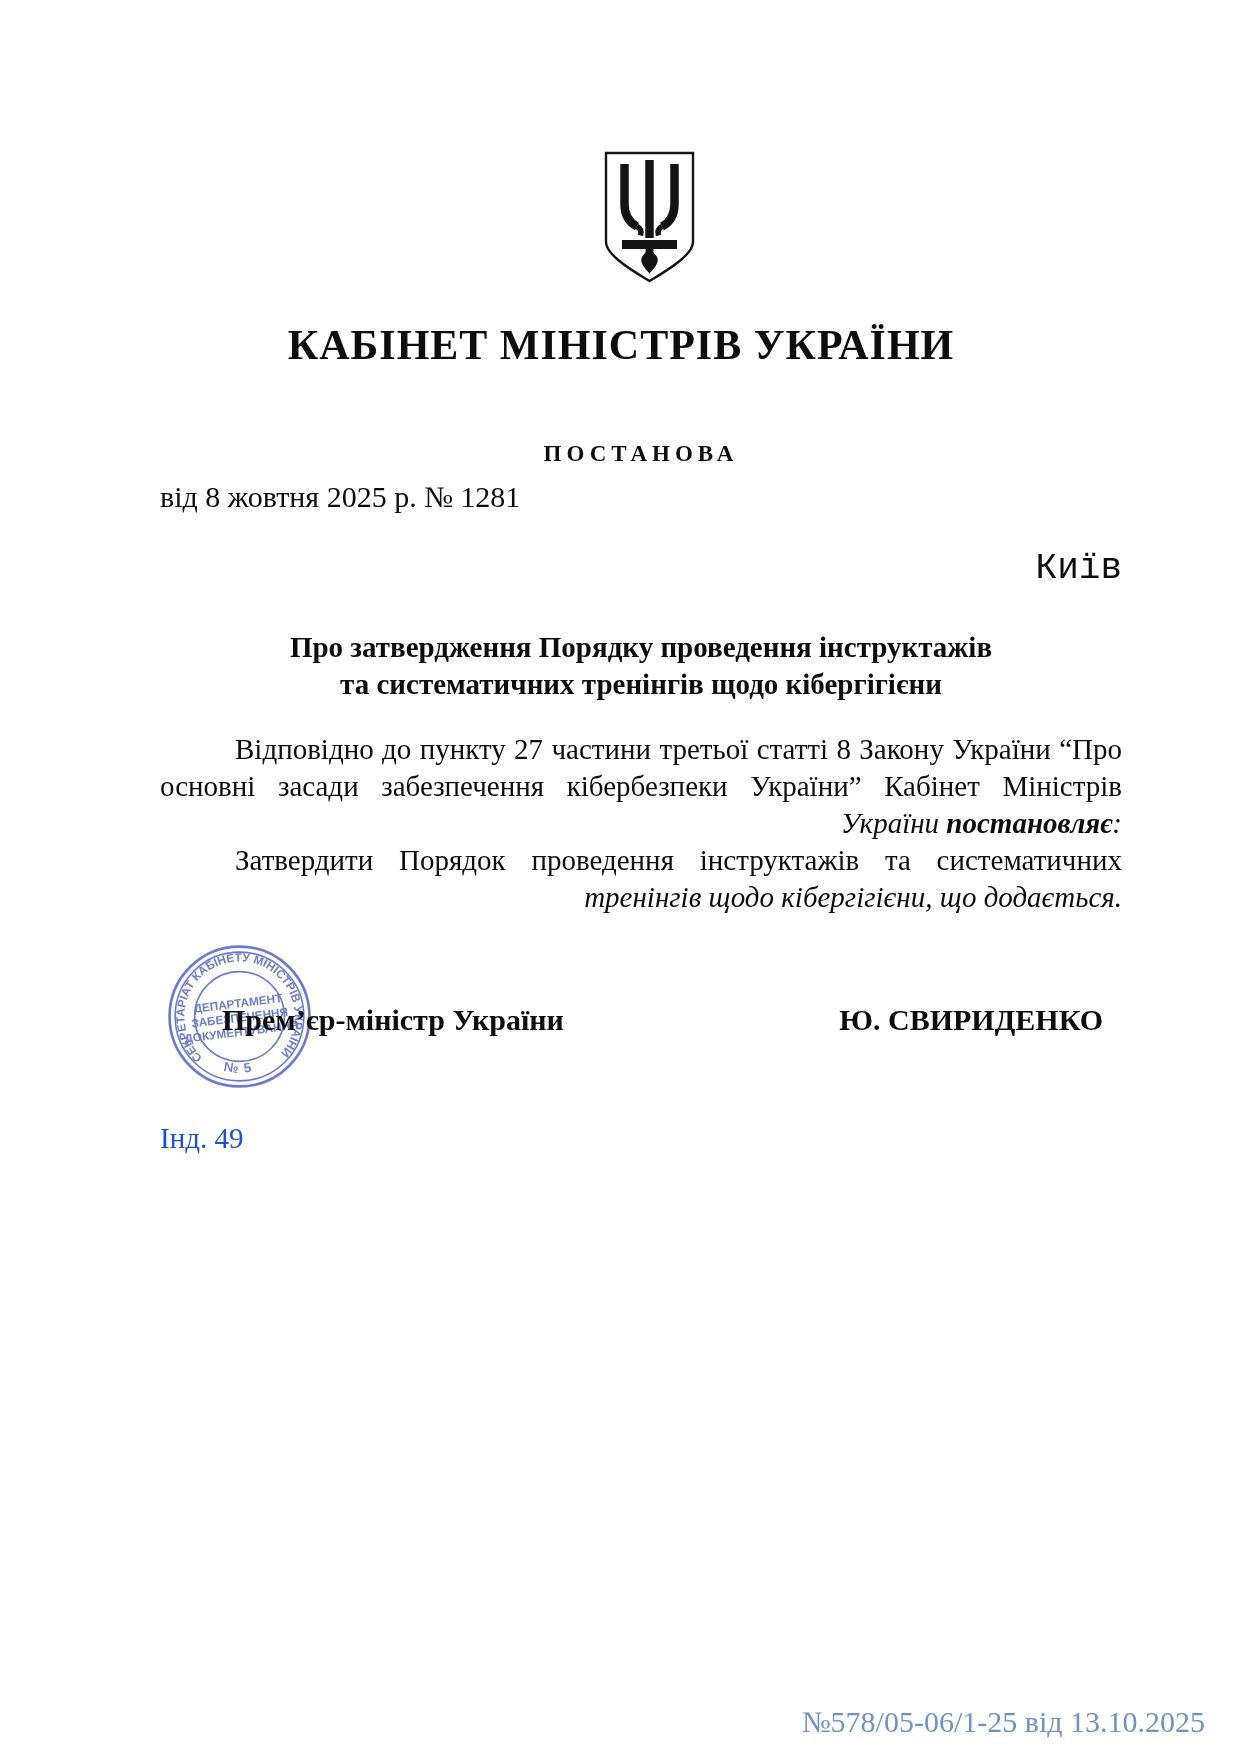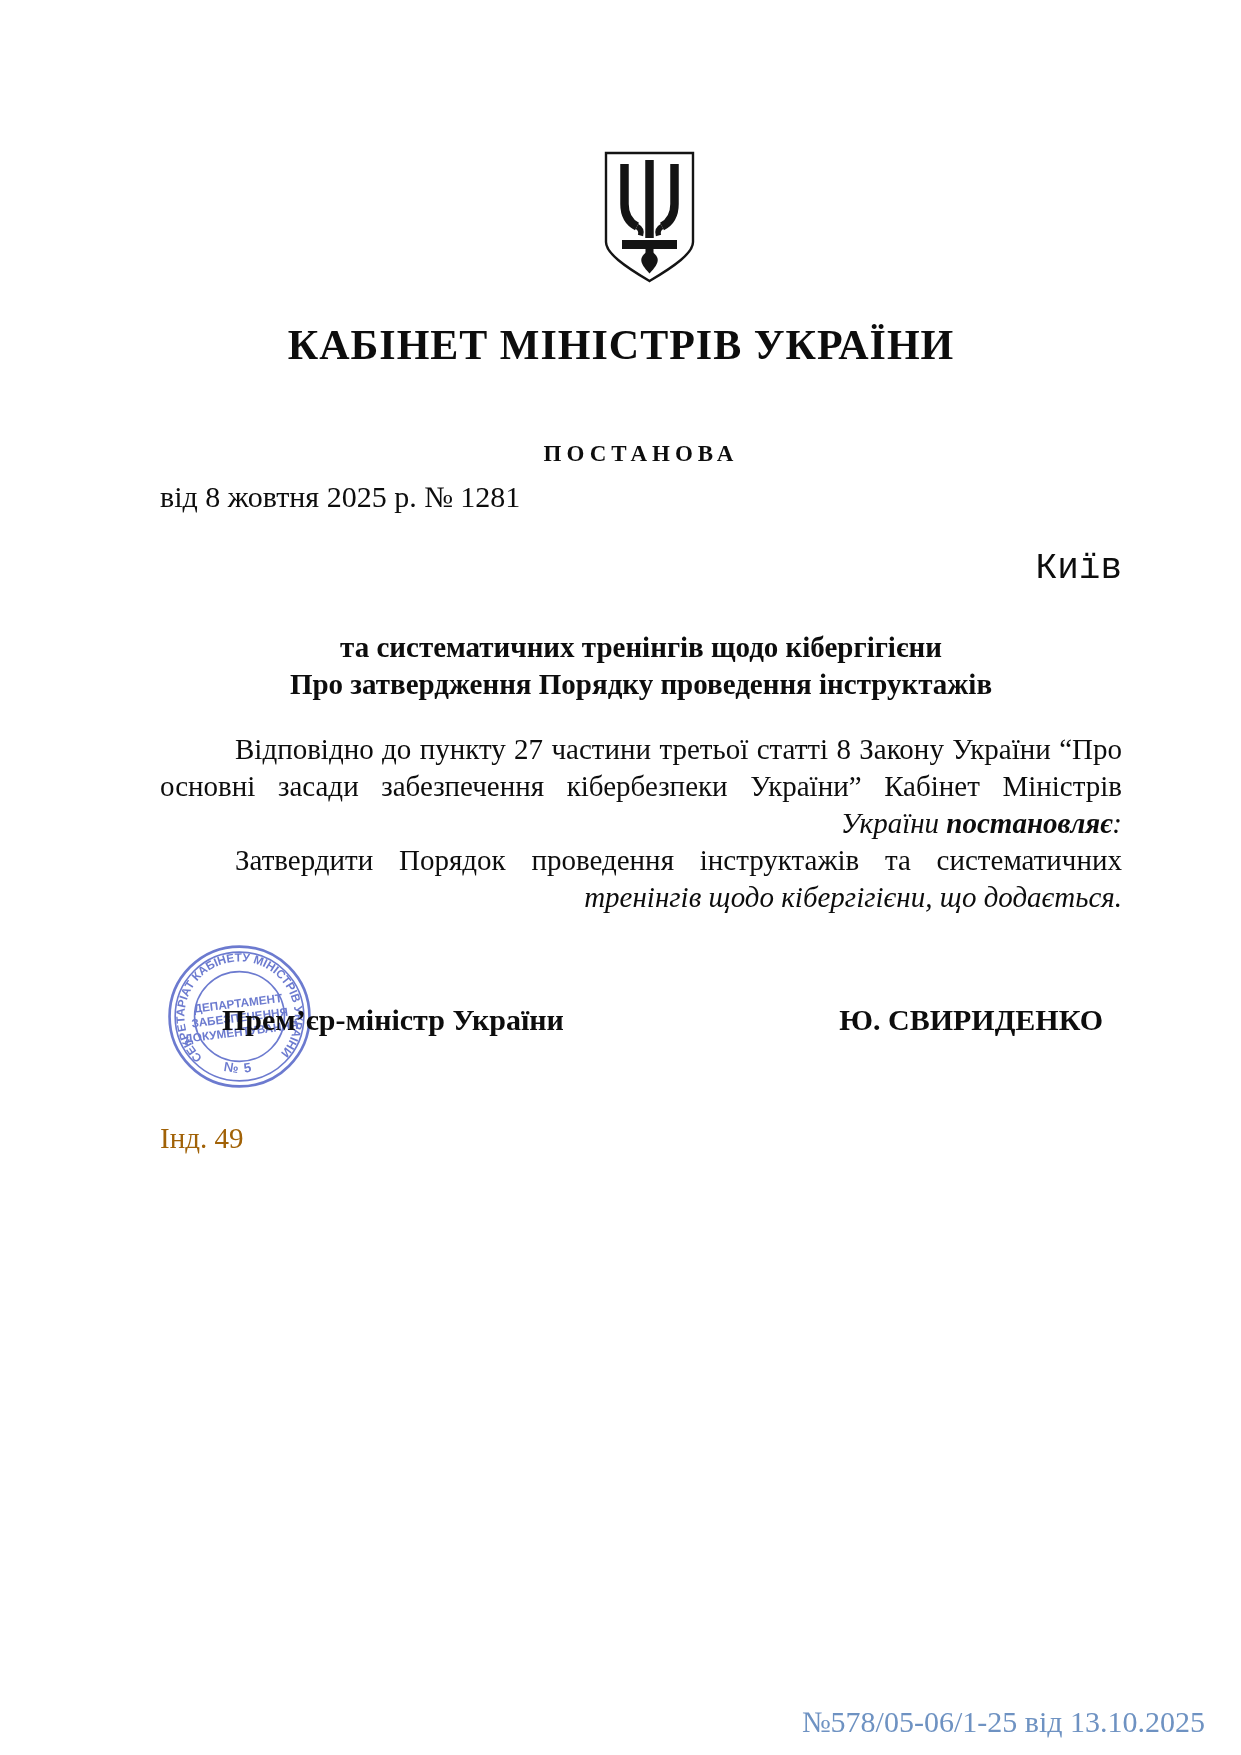--- a/index.html
+++ b/index.html
@@ -97,22 +97,22 @@
 
   <div class="org-name" style="color: rgb(13, 13, 13);">КАБІНЕТ МІНІСТРІВ УКРАЇНИ</div>
 
   <div class="doc-type" style="color: rgb(13, 13, 13); margin-top: 31px;">ПОСТАНОВА</div>
 
   <div class="date-line" style="color: rgb(13, 13, 13);">від 8 жовтня 2025 р. № 1281</div>
 
   <div class="city-line" style="color: rgb(13, 13, 13);">Київ</div>
 
   <div class="doc-title" style="color: rgb(13, 13, 13);">
+    <div>Про затвердження Порядку проведення інструктажів</div>
     <div>та систематичних тренінгів щодо кібергігієни</div>
-    <div>Про затвердження Порядку проведення інструктажів</div>
   </div>
 
   <div class="body-text" style="color: rgb(13, 13, 13);">
     <div>
       <div class="jline indent">Відповідно до пункту 27 частини третьої статті 8 Закону України “Про</div>
       <div class="jline">основні засади забезпечення кібербезпеки України” Кабінет Міністрів</div>
       <div class="lline"><span>України </span><b>постановляє</b><span>:</span></div>
     </div>
     <div class="para2">
       <div class="jline indent">Затвердити Порядок проведення інструктажів та систематичних</div>
@@ -143,17 +143,17 @@
         <text x="71" y="90" font-size="11.5">ДОКУМЕНТУВАННЯ</text>
       </g>
     </svg>
   </div>
 
   <div class="sig-row" style="color: rgb(13, 13, 13); text-align: center;">
     <span>Прем’єр-міністр України</span>
     <span>Ю. СВИРИДЕНКО</span>
   </div>
 
-  <div class="index-note" style="color: #a16207;">Інд. 49</div>
+  <div class="index-note" style="color: #1d4ed8;">Інд. 49</div>
 
   <div class="footer-ref" style="color: rgb(110, 146, 194);">№578/05-06/1-25 від 13.10.2025</div>
 
 </div>
 
 </body></html>

